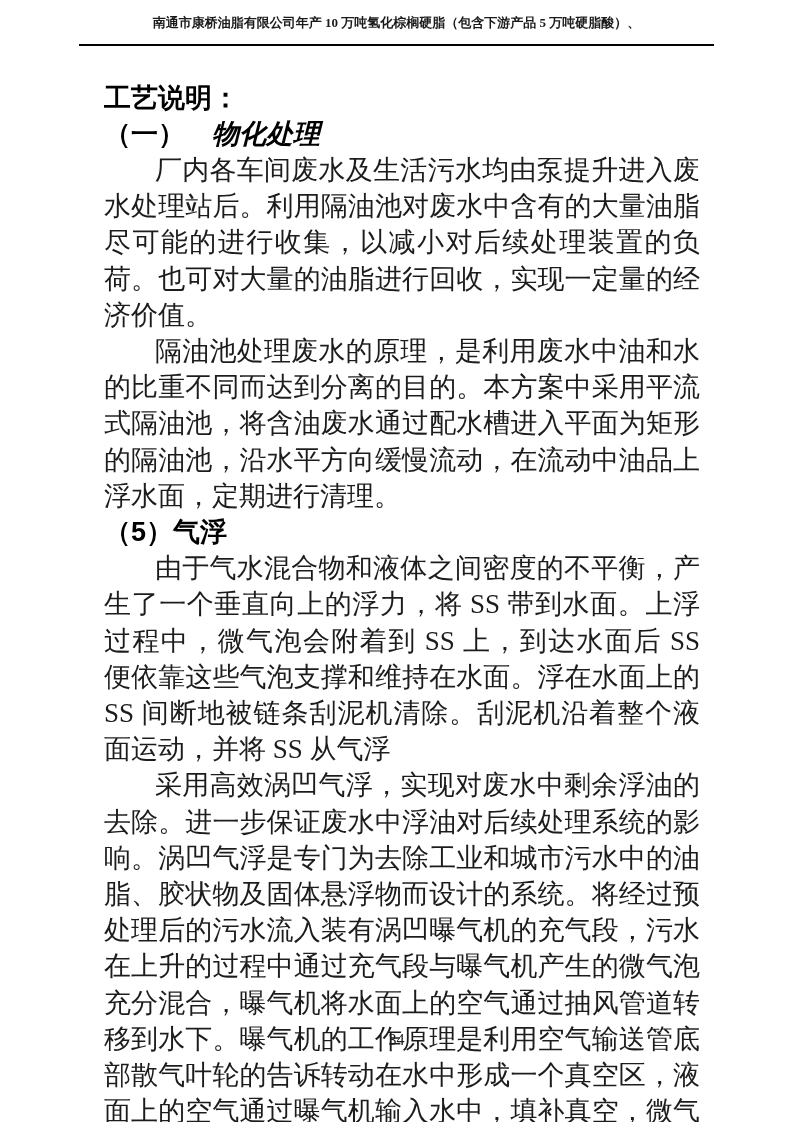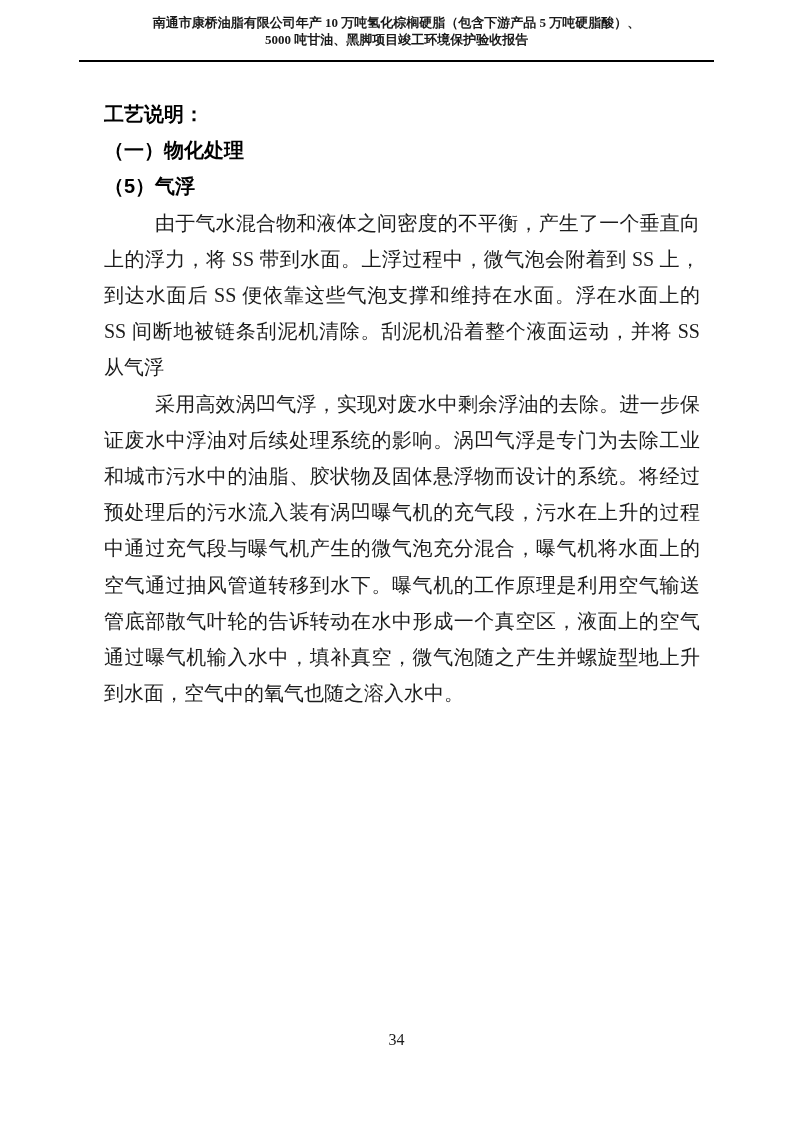--- a/index.html
+++ b/index.html
@@ -37,32 +37,34 @@
     width: 596px;
     margin: 34px 0 0 104px;
     font-size: 20px;
     line-height: 36.2px;
     text-align: justify;
     text-justify: inter-ideograph;
   }
   .doc-body p, .doc-body h1, .doc-body h2, .doc-body h3 {
     margin: 0;
     padding: 0;
-    font-size: 20px;
+    font-size: 27px;
     line-height: 36.2px;
   }
   .heading {
     font-family: "Liberation Sans", "DejaVu Sans", sans-serif;
     font-weight: 700;
     font-size: 20.5px;
     padding-left: 52px;
     text-align: left;
     color: #000000;
   }
   .heading .section-name {
+    margin-left: 27px;
+    font-style: italic;
   }
   .para {
     text-indent: 51px;
     color: #1c1c1c;
   }
   
   .doc-footer {
     position: absolute;
     top: 1032px;
     left: 0;
@@ -73,31 +75,32 @@
     color: #1a1a1a;
   }
 </style>
 </head>
 <body>
 
 <div class="page">
 
   <div class="doc-header">
     <div class="hline">南通市康桥油脂有限公司年产 10 万吨氢化棕榈硬脂（包含下游产品 5 万吨硬脂酸）、</div>
-    <div class="hline">5000 吨甘油、黑脚项目竣工环境保护验收报告</div>
   </div>
 
   <div class="doc-body">
 
     <h1 class="heading">工艺说明：</h1>
 
     <h2 class="heading"><span>（一）</span><span class="section-name">物化处理</span></h2>
 
 
+    <p class="para">厂内各车间废水及生活污水均由泵提升进入废水处理站后。利用隔油池对废水中含有的大量油脂尽可能的进行收集，以减小对后续处理装置的负荷。也可对大量的油脂进行回收，实现一定量的经济价值。</p>
 
+    <p class="para">隔油池处理废水的原理，是利用废水中油和水的比重不同而达到分离的目的。本方案中采用平流式隔油池，将含油废水通过配水槽进入平面为矩形的隔油池，沿水平方向缓慢流动，在流动中油品上浮水面，定期进行清理。</p>
 
     <h3 class="heading">（5）气浮</h3>
 
     <p class="para">由于气水混合物和液体之间密度的不平衡，产生了一个垂直向上的浮力，将 SS 带到水面。上浮过程中，微气泡会附着到 SS 上，到达水面后 SS 便依靠这些气泡支撑和维持在水面。浮在水面上的 SS 间断地被链条刮泥机清除。刮泥机沿着整个液面运动，并将 SS 从气浮</p>
 
     <p class="para">采用高效涡凹气浮，实现对废水中剩余浮油的去除。进一步保证废水中浮油对后续处理系统的影响。涡凹气浮是专门为去除工业和城市污水中的油脂、胶状物及固体悬浮物而设计的系统。将经过预处理后的污水流入装有涡凹曝气机的充气段，污水在上升的过程中通过充气段与曝气机产生的微气泡充分混合，曝气机将水面上的空气通过抽风管道转移到水下。曝气机的工作原理是利用空气输送管底部散气叶轮的告诉转动在水中形成一个真空区，液面上的空气通过曝气机输入水中，填补真空，微气泡随之产生并螺旋型地上升到水面，空气中的氧气也随之溶入水中。</p>
 
   </div>
 
   <div class="doc-footer">34</div>

